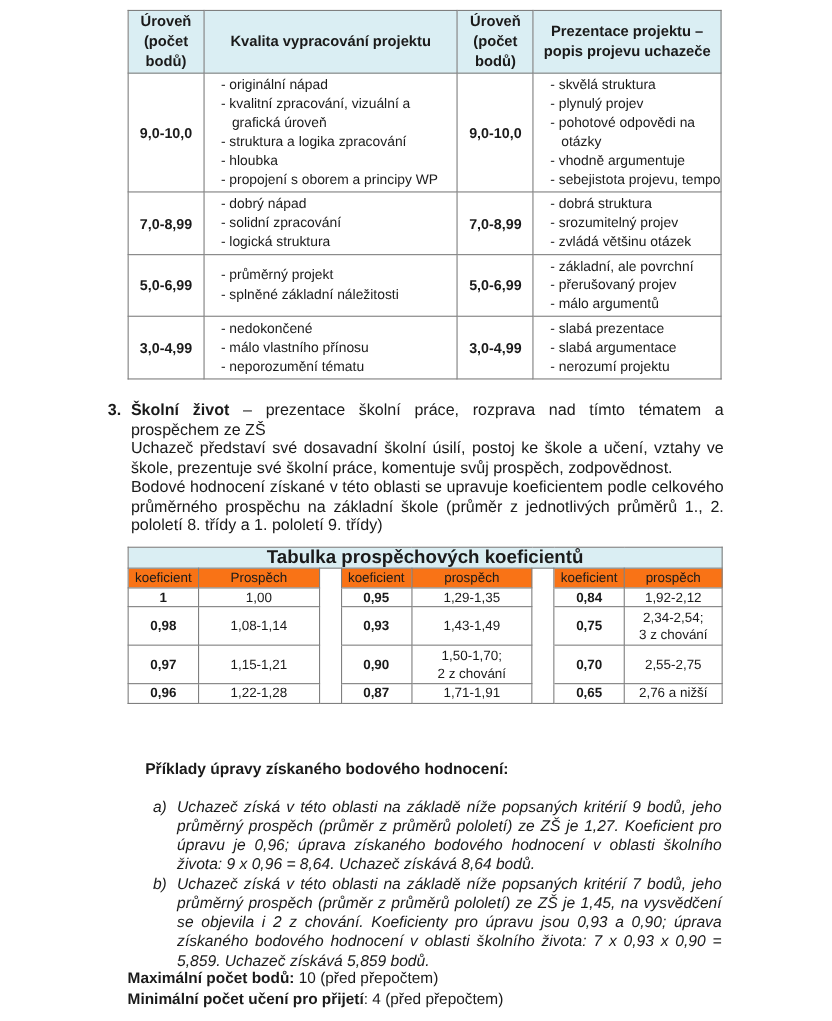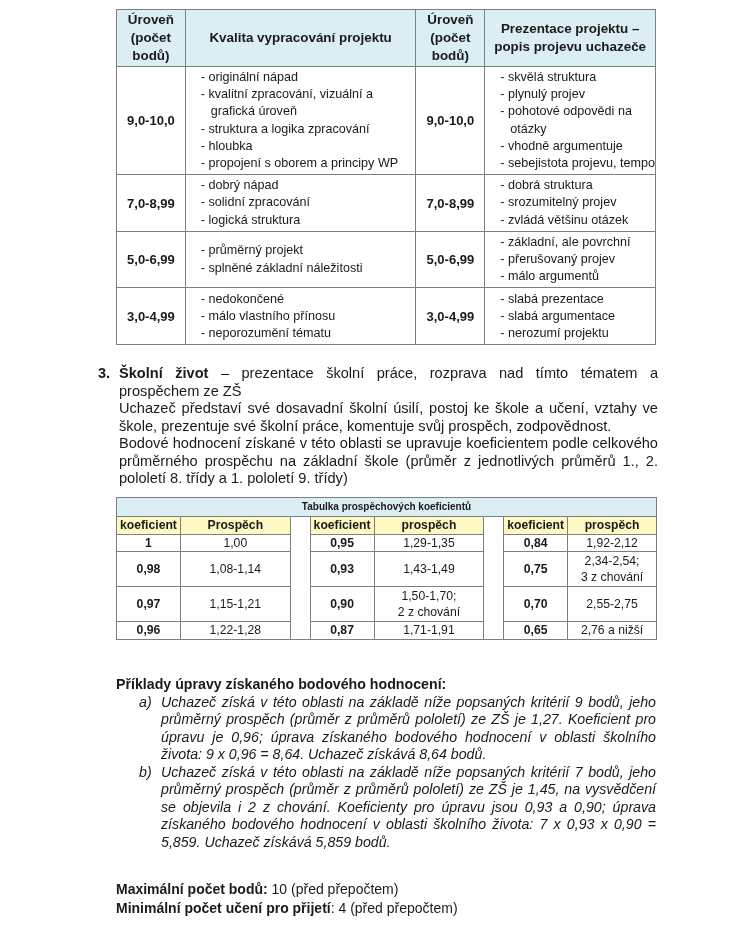--- a/index.html
+++ b/index.html
@@ -39,32 +39,32 @@
   .sec3 .body p { margin: 0; }
   .sec3 .title { font-weight: bold; }
   .sec3 .lastline { text-align-last: left; }
 
   
   .t2 {
     position: absolute; left: 116px; top: 497px; width: 541px;
     border-collapse: collapse; font-size: 12.2px;
   }
   .t2 td { border: 1px solid #7f7f7f; padding: 0; text-align: center; vertical-align: middle; line-height: 16.5px; }
-  .t2 .title-row td { background: #daeef3; font-weight: bold; font-size: 10px; height: 18px; }
-  .t2 .head-row td.h { background: #fef9c3; font-weight: bold; height: 16px; margin-top: 25px; }
+  .t2 .title-row td { background: #daeef3; font-weight: bold; font-size: 17px; height: 18px; }
+  .t2 .head-row td.h { background: #f97316; font-weight: normal; height: 16px; margin-top: 25px; }
   .t2 td.k { font-weight: bold; }
   .t2 td.sep { border-top: none; border-bottom: none; background: #fff; }
   .t2 .head-row td.sep { border-top: 1px solid #7f7f7f; }
   .t2 tr.last td.sep { border-bottom: 1px solid #7f7f7f; }
   .t2 tr.short td { height: 16px; }
   .t2 tr.tall td { height: 34px; }
 
   
   .ex { position: absolute; left: 116px; top: 676px; width: 540px; font-size: 14.2px; line-height: 17.5px; }
-  .ex .head { font-weight: bold; margin: 0; }
+  .ex .head { font-weight: bold; margin: 16px; }
   .ex .item { position: relative; margin-left: 45px; text-align: justify; font-style: italic; }
   .ex .item .lbl { position: absolute; left: -22px; top: 0; }
   .ex .item p { margin: 0; }
 
   .summary { position: absolute; left: 116px; top: 880px; font-size: 14px; line-height: 19px; }
   .summary .row { white-space: nowrap; }
   .summary b { font-weight: bold; }
 </style>
 </head>
 <body>

